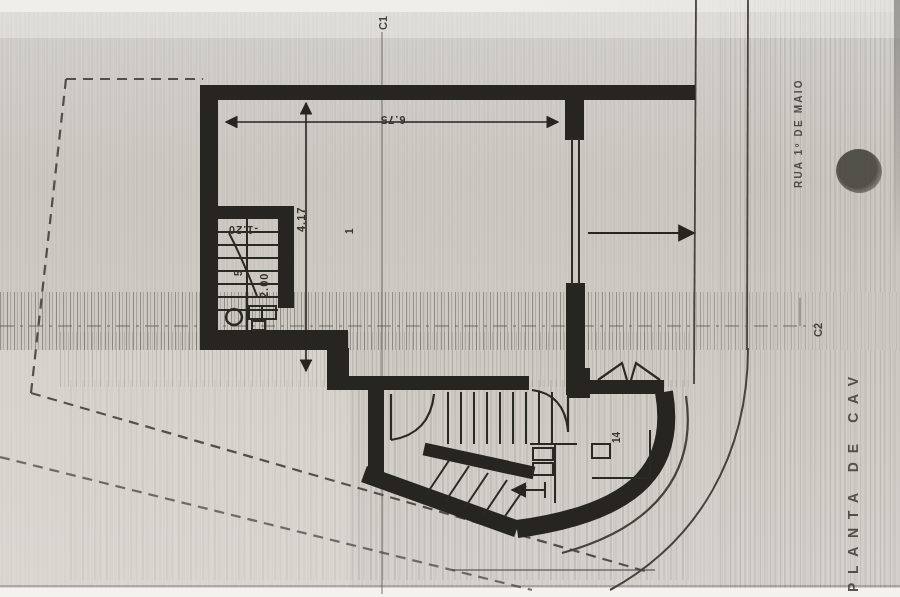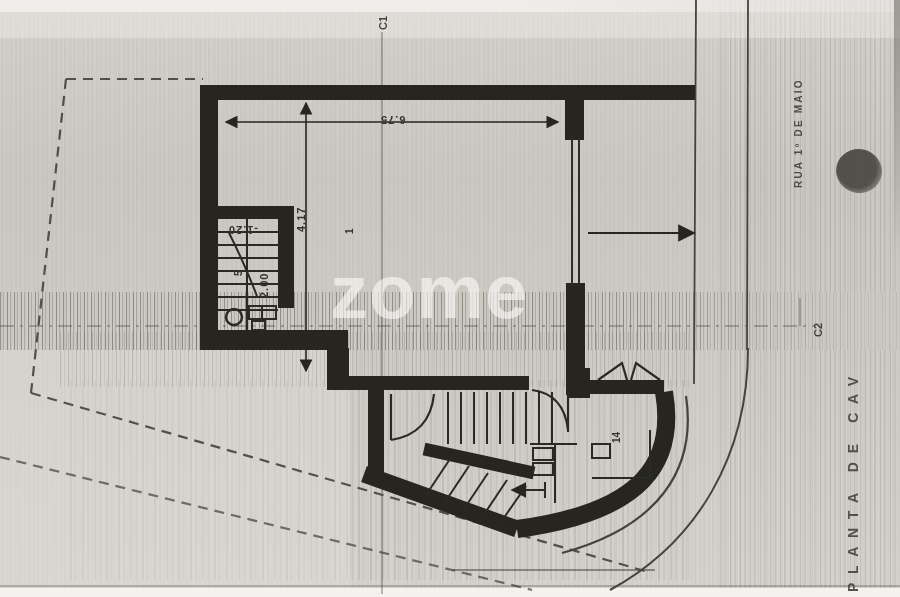--- a/index.html
+++ b/index.html
@@ -211,16 +211,15 @@
   <div class="txt rot-90 dim" style="left:258px; top:298px;">2.00</div>
   <div class="txt rot180 dim" style="left:228px; top:224px;">-1.20</div>
 
   <div class="txt rot-90 small-lbl" style="left:344px; top:234px;">1</div>
   <div class="txt rot-90 small-lbl" style="left:233px; top:276px;">5</div>
   <div class="txt rot-90 small-lbl" style="left:611px; top:443px;">14</div>
 
   <div class="txt rot-90 street" style="left:793px; top:188px;">RUA 1º DE MAIO</div>
   <div class="txt rot-90 side-title" style="left:845px; top:592px;">PLANTA DE CAV</div>
 
-  <div class="watermark">zome</div>
   <div class="blob"></div>
 
 </div>
 
 </body></html>

